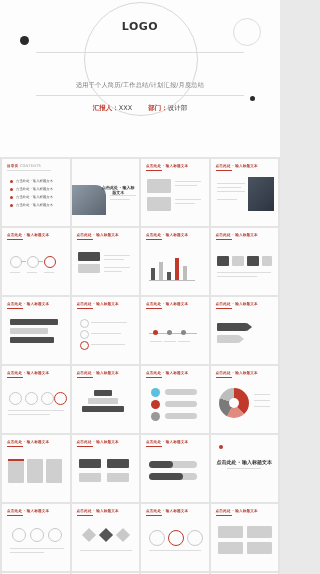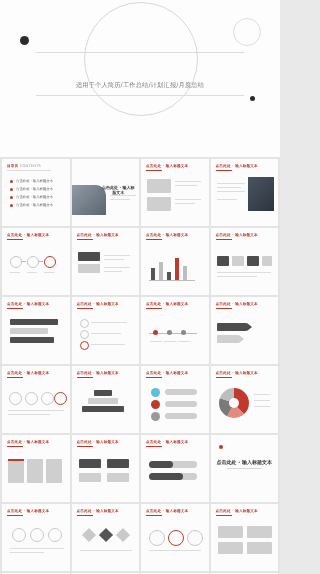--- a/index.html
+++ b/index.html
@@ -106,23 +106,29 @@
 </head>
 <body>
 
 <div class="deck">
 
   <div class="cover">
     <div class="circ c-big"></div>
     <div class="circ c-ring"></div>
     <div class="circ c-dot1"></div>
     <div class="circ c-dot2"></div>
+    <div class="logo">LOGO</div>
     <div class="cover-rule r1"></div>
     <div class="cover-sub">适用于个人简历/工作总结/计划汇报/月度总结</div>
     <div class="cover-rule r2"></div>
+    <div class="cover-meta">
+      <b>汇报人：</b><span>XXX</span>
+      <span class="sep"></span>
+      <b>部门：</b><span>设计部</span>
+    </div>
   </div>
 
   <div class="grid">
 
     <div class="slide">
       <div class="hdr"><span>目录页</span> <span class="sub">CONTENTS</span></div>
       <div class="grayline"></div>
       <div class="bullets">
         <div><i></i><span>点击此处 · 输入标题文本</span></div>
         <div><i></i><span>点击此处 · 输入标题文本</span></div>

